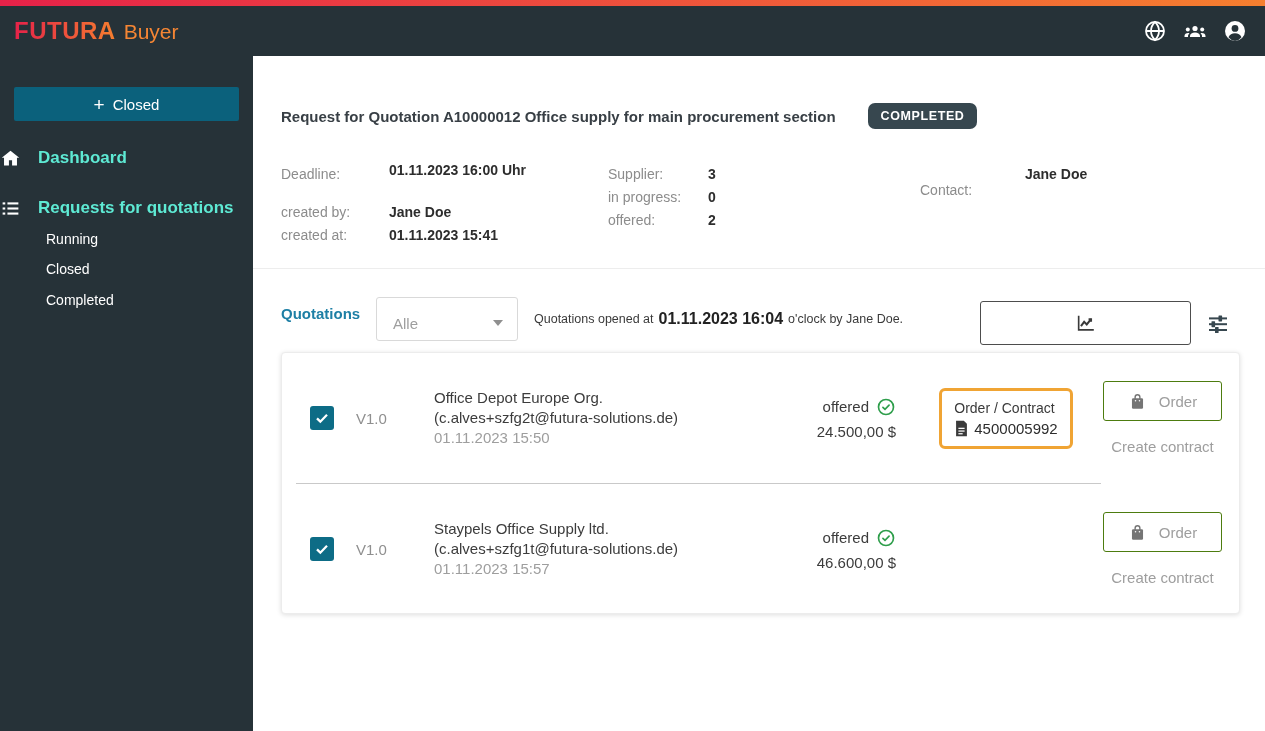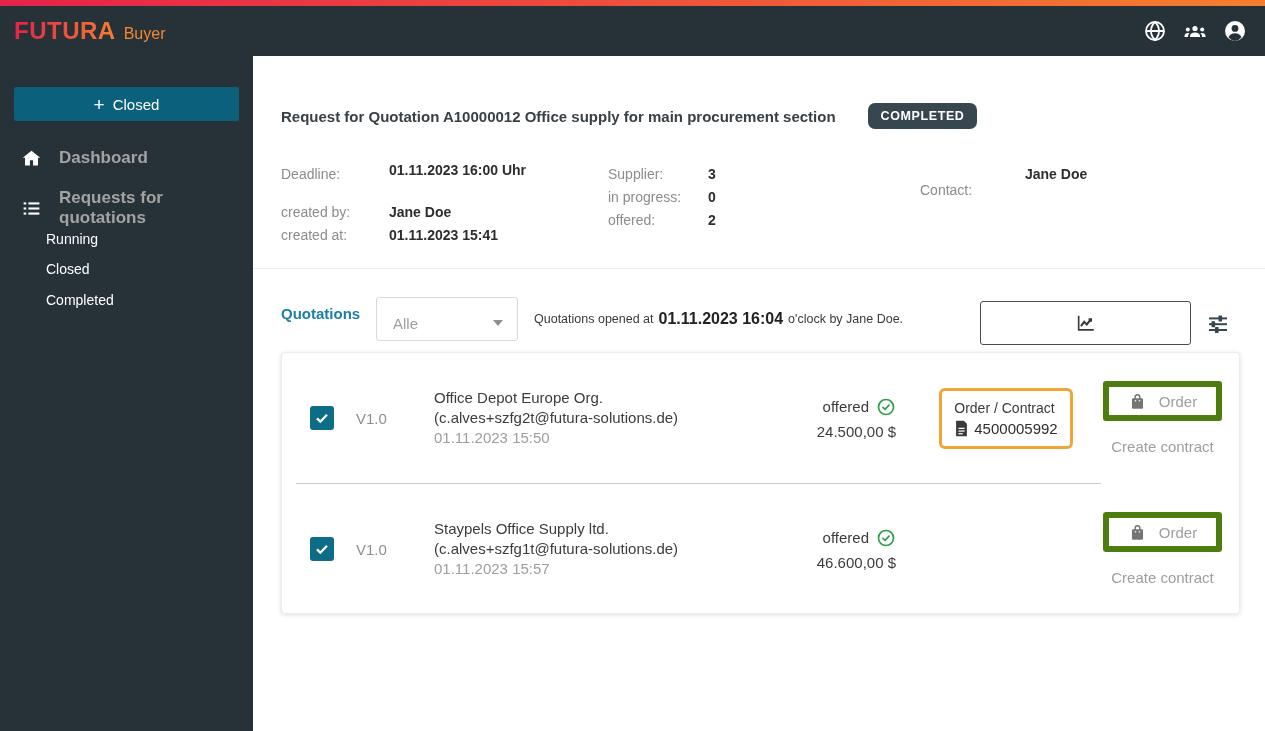--- a/index.html
+++ b/index.html
@@ -12,32 +12,32 @@
   body{width:1265px;height:731px;background:#fff;overflow:hidden;position:relative;}
   .page{position:absolute;inset:0;}
   .grad-bar{position:absolute;top:0;left:0;right:0;height:6px;
     background:linear-gradient(90deg,var(--gradient-start),var(--gradient-end));}
   header{position:absolute;top:6px;left:0;right:0;height:50px;background:var(--navy);
     display:flex;align-items:center;justify-content:space-between;padding:0 18px 0 14px;}
   .brand{display:flex;align-items:baseline;gap:8px;}
   .brand-futura{font-size:24px;font-weight:bold;letter-spacing:.5px;
     background:linear-gradient(90deg,var(--gradient-start),var(--gradient-end));
     -webkit-background-clip:text;background-clip:text;color:transparent;}
-  .brand-suffix{font-size:16px;font-weight:500;color:var(--brand-orange);}
+  .brand-suffix{font-size:21px;font-weight:500;color:var(--brand-orange);}
   .header-icons{display:flex;align-items:center;gap:16px;color:#fff;}
   .hicon{width:24px;height:24px;display:inline-flex;cursor:pointer;}
   .hicon svg{width:100%;height:100%;}
 
   aside{position:absolute;top:56px;left:0;bottom:0;width:253px;background:var(--navy);color:#fff;}
   .create-btn{display:flex;align-items:center;justify-content:center;gap:8px;
     margin:31px 14px 0 14px;width:225px;height:34px;background:var(--teal);border:none;
     border-radius:2px;color:#fff;font-size:15px;font-weight:500;cursor:pointer;}
   .create-btn .plus{font-size:19px;font-weight:400;line-height:1;}
-  .nav-item{display:flex;align-items:center;gap:17px;padding-left:21px;height:26px;
-    color:#a3a3a3;font-size:17px;font-weight:bold;cursor:pointer;position:absolute;left:0;right:0;}
+  .nav-item{display:flex;align-items:center;gap:17px;height:26px;
+    color:#5eead4;font-size:17px;font-weight:bold;cursor:pointer;position:absolute;left:0;right:0;}
   .nav-item svg{width:21px;height:21px;flex:0 0 auto;}
   .nav-dashboard{top:89px;}
   .nav-requests{top:139px;}
   .nav-sub{position:absolute;left:46px;font-size:14px;font-weight:500;color:#fff;cursor:pointer;}
   .sub-running{top:175px;} .sub-closed{top:205px;} .sub-completed{top:236px;}
 
   main{position:absolute;top:56px;left:253px;right:0;bottom:0;background:#fff;}
   .title-row{position:absolute;top:47px;left:28px;right:28px;display:flex;align-items:center;}
   .title-row h1{font-size:15px;font-weight:bold;color:#383f45;}
   .badge{margin-left:32px;background:var(--badge-bg);color:#fff;font-size:12.5px;font-weight:bold;
@@ -76,21 +76,21 @@
   .col-offered{width:132px;display:flex;flex-direction:column;align-items:flex-end;padding-right:22px;gap:6px;}
   .off-line{display:flex;align-items:center;gap:7px;font-size:15px;color:var(--txt);}
   .off-line svg{width:20px;height:20px;}
   .off-amount{font-size:15px;color:var(--txt);}
   .col-contract{width:176px;display:flex;justify-content:center;}
   .contract-box{border:3px solid var(--highlight-orange);border-radius:6px;padding:9px 12px;cursor:pointer;background:#fff;}
   .cb-label{font-size:14px;color:#3a3a3a;}
   .cb-num{display:flex;align-items:center;gap:5px;margin-top:4px;font-size:15px;color:#2d2d2d;}
   .cb-num svg{width:15px;height:17px;}
   .col-actions{flex:1;display:flex;flex-direction:column;align-items:center;padding-right:8px;}
-  .order-btn{width:119px;height:40px;background:#fff;border:6px solid #4d7c0f;border-radius:3px;
+  .order-btn{width:119px;height:40px;background:#fff;border:1px solid #4d7c0f;border-radius:3px;
     display:flex;align-items:center;justify-content:center;gap:12px;font-size:15px;color:var(--light);cursor:pointer;}
   .order-btn svg{width:19px;height:19px;}
   .create-contract{margin-top:17px;font-size:15px;color:var(--light);cursor:pointer;}
 </style>
 </head>
 <body>
 
 <div class="page">
   <div class="grad-bar"></div>
 

